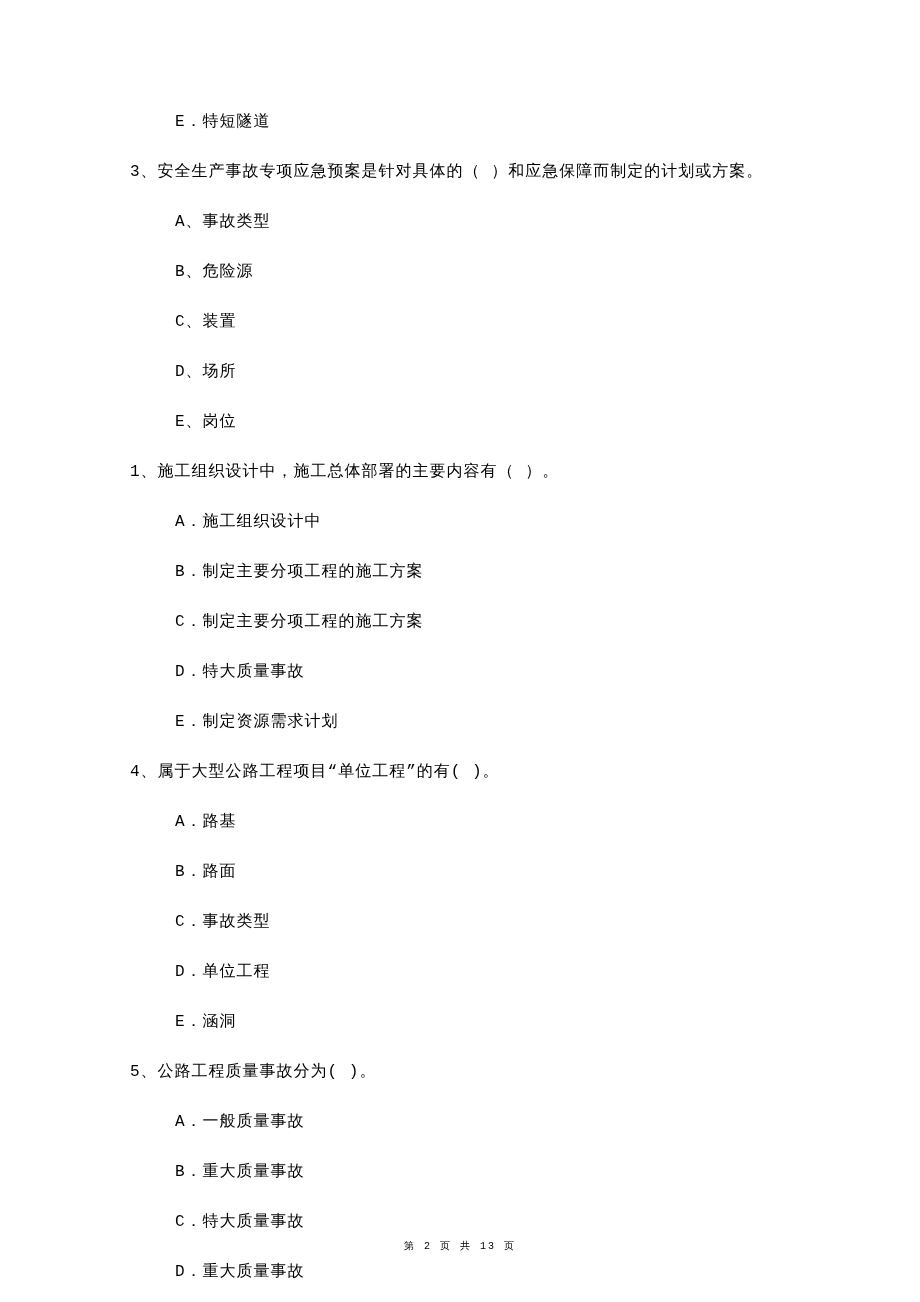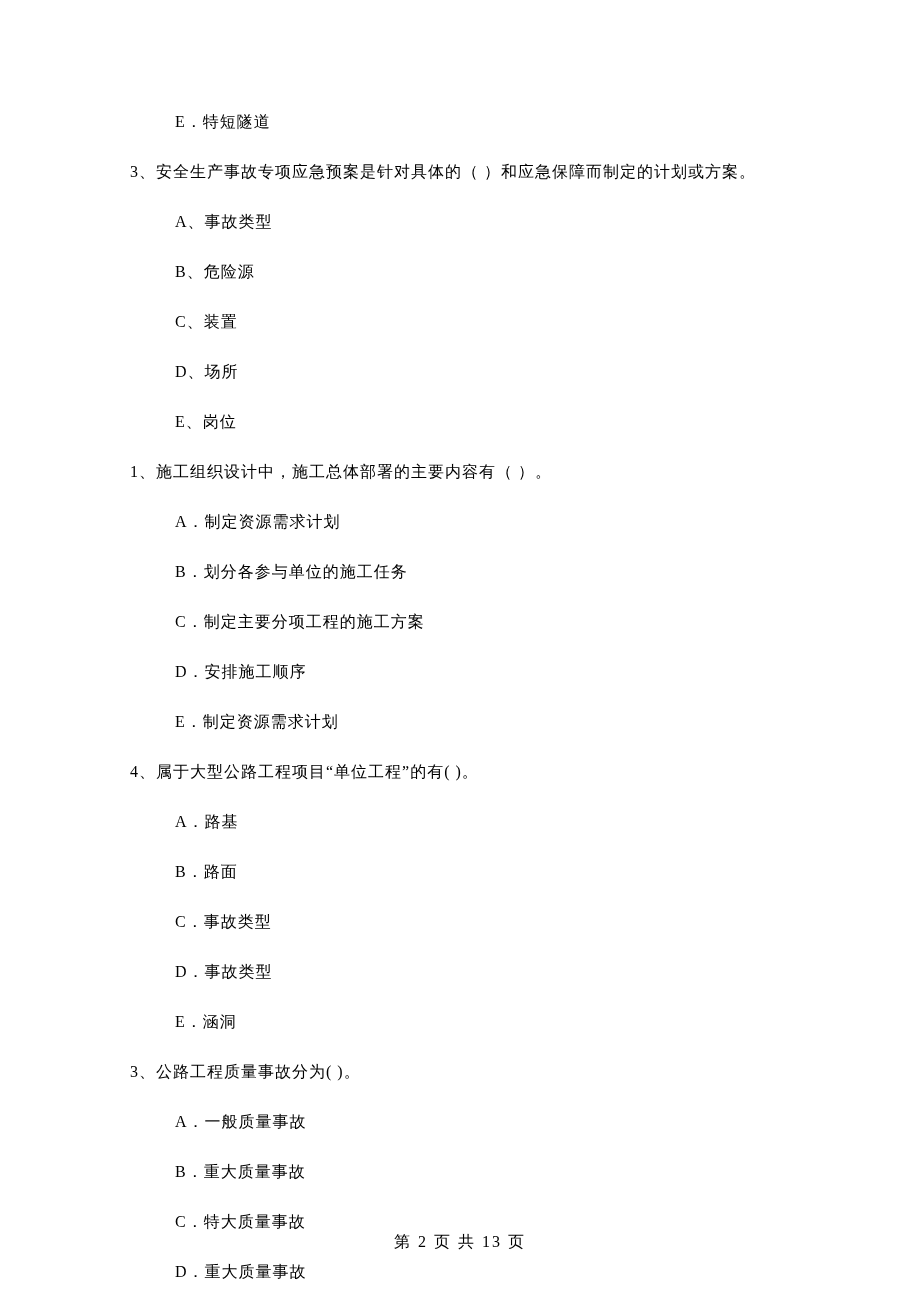--- a/index.html
+++ b/index.html
@@ -1,15 +1,15 @@
 <!DOCTYPE html>
 <html><head>
   <meta charset="utf-8">
   <style>
-    * { margin: 0; padding: 0; box-sizing: border-box; }
+    * { margin: 0; padding: 0; box-sizing: border-box; font-family: Liberation Mono, monospace; }
     body {
       width: 920px;
       height: 1302px;
       background: #ffffff;
       font-family: "SimSun", "宋体", serif;
       color: #000000;
       position: relative;
       padding: 110px 130px 0 130px;
       font-size: 16px;
       line-height: 1.5;
@@ -22,49 +22,49 @@
     .question-item {
       margin-bottom: 26px;
       letter-spacing: 1px;
     }
     .page-footer {
       position: absolute;
       bottom: 48px;
       left: 0;
       right: 0;
       text-align: center;
-      font-size: 16px;
+      font-size: 10px;
       letter-spacing: 2px;
     }
   </style>
 </head>
 <body>
 
 <div class="option-item">E．特短隧道</div>
 
 <div class="question-item">3、安全生产事故专项应急预案是针对具体的（   ）和应急保障而制定的计划或方案。</div>
 <div class="option-item">A、事故类型</div>
 <div class="option-item">B、危险源</div>
 <div class="option-item">C、装置</div>
 <div class="option-item">D、场所</div>
 <div class="option-item">E、岗位</div>
 
 <div class="question-item">1、施工组织设计中，施工总体部署的主要内容有（    ）。</div>
-<div class="option-item">A．制定资源需求计划</div>
-<div class="option-item">B．划分各参与单位的施工任务</div>
+<div class="option-item">A．施工组织设计中</div>
+<div class="option-item">B．制定主要分项工程的施工方案</div>
 <div class="option-item">C．制定主要分项工程的施工方案</div>
-<div class="option-item">D．安排施工顺序</div>
+<div class="option-item">D．特大质量事故</div>
 <div class="option-item">E．制定资源需求计划</div>
 
 <div class="question-item">4、属于大型公路工程项目“单位工程”的有(    )。</div>
 <div class="option-item">A．路基</div>
 <div class="option-item">B．路面</div>
 <div class="option-item">C．事故类型</div>
-<div class="option-item">D．事故类型</div>
+<div class="option-item">D．单位工程</div>
 <div class="option-item">E．涵洞</div>
 
-<div class="question-item">3、公路工程质量事故分为(    )。</div>
+<div class="question-item">5、公路工程质量事故分为(    )。</div>
 <div class="option-item">A．一般质量事故</div>
 <div class="option-item">B．重大质量事故</div>
 <div class="option-item">C．特大质量事故</div>
 <div class="option-item">D．重大质量事故</div>
 
 <div class="page-footer">第 2 页 共 13 页</div>
 
 </body></html>

